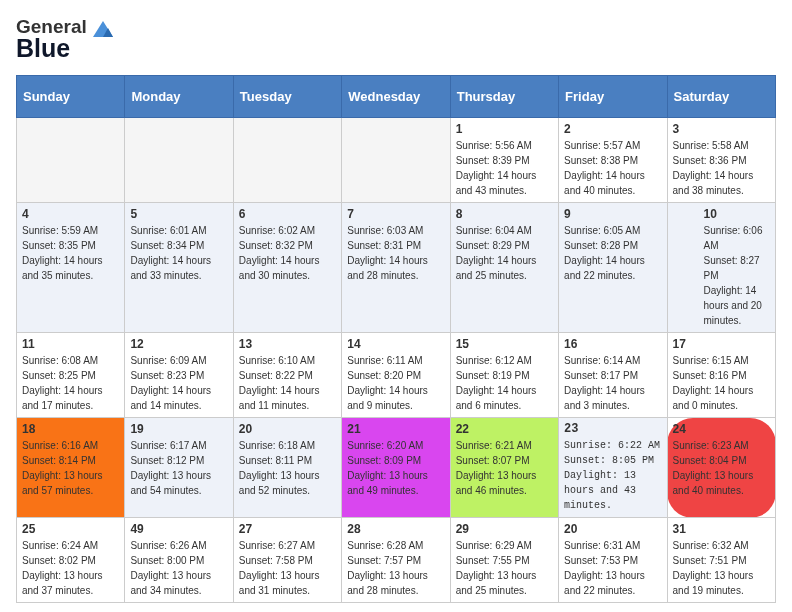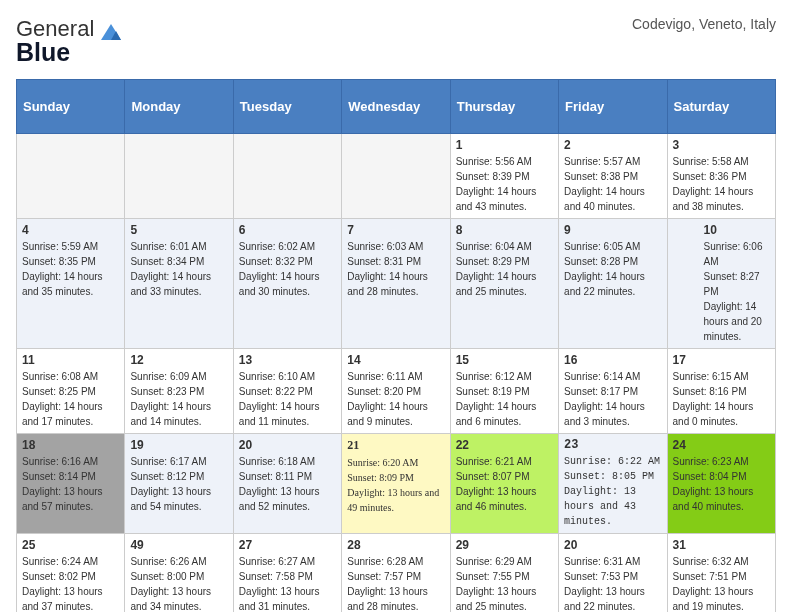--- a/index.html
+++ b/index.html
@@ -36,21 +36,21 @@
     }
     table {
       width: 100%;
       border-collapse: collapse;
       table-layout: fixed;
     }
     th {
       background-color: #4a7fc1;
       color: #fff;
       text-align: left;
-      padding: 19px 6px;
+      padding: 13px 6px;
       font-size: 13px;
       font-weight: bold;
       border: 1px solid #3a6aaa;
     }
     td {
       border: 1px solid #ccc;
       vertical-align: top;
       padding: 4px 5px;
       font-size: 10.5px;
       color: #333;
@@ -73,33 +73,32 @@
       text-align: right;
     }
   </style>
 </head>
 <body>
 
 <div class="header">
   <div class="logo">
   <div style="display:flex;align-items:center;gap:0px;">
     <div>
-      <span style="font-size:22px;font-weight:normal;color:#333;">General</span>
+      <span style="font-size:19px;font-weight:bold;color:#333;">General</span>
       <svg width="22" height="18" viewBox="0 0 22 18" xmlns="http://www.w3.org/2000/svg" style="vertical-align:middle;margin-left:1px;">
         <polygon points="11,1 21,17 1,17" fill="#4a90d9"></polygon>
         <polygon points="16,8 21,17 11,17" fill="#2a6ab0"></polygon>
       </svg>
     </div>
   </div>
   <div style="margin-top:-4px;">
     <span style="font-size:25px;font-weight:bold;color:#0f172a;">Blue</span>
   </div>
 </div>
   <div class="title-area">
-    <div class="location">Codevigo, Veneto, Italy</div>
   </div>
 </div>
 
 <table>
   <thead>
     <tr>
       <th>Sunday</th>
       <th>Monday</th>
       <th>Tuesday</th>
       <th>Wednesday</th>
@@ -181,45 +180,45 @@
         <td>
         <span class="day-number">16</span>
         <span class="day-info">Sunrise: 6:14 AM<br>Sunset: 8:17 PM<br>Daylight: 14 hours and 3 minutes.</span>
       </td>
         <td>
         <span class="day-number">17</span>
         <span class="day-info">Sunrise: 6:15 AM<br>Sunset: 8:16 PM<br>Daylight: 14 hours and 0 minutes.</span>
       </td>
       </tr>
       <tr>
-        <td style="background: #a3a3a3;">
+        <td style="background: #f97316;">
         <span class="day-number">18</span>
         <span class="day-info">Sunrise: 6:16 AM<br>Sunset: 8:14 PM<br>Daylight: 13 hours and 57 minutes.</span>
       </td>
         <td style="background: rgb(238, 242, 249);">
         <span class="day-number">19</span>
         <span class="day-info">Sunrise: 6:17 AM<br>Sunset: 8:12 PM<br>Daylight: 13 hours and 54 minutes.</span>
       </td>
         <td style="background: rgb(238, 242, 249);">
         <span class="day-number">20</span>
         <span class="day-info">Sunrise: 6:18 AM<br>Sunset: 8:11 PM<br>Daylight: 13 hours and 52 minutes.</span>
       </td>
-        <td style="background: #fef9c3; font-family: Liberation Serif, serif;">
+        <td style="background: #d946ef;">
         <span class="day-number">21</span>
         <span class="day-info">Sunrise: 6:20 AM<br>Sunset: 8:09 PM<br>Daylight: 13 hours and 49 minutes.</span>
       </td>
         <td style="background: #bef264;">
         <span class="day-number">22</span>
         <span class="day-info">Sunrise: 6:21 AM<br>Sunset: 8:07 PM<br>Daylight: 13 hours and 46 minutes.</span>
       </td>
         <td style="background: rgb(238, 242, 249); font-family: Liberation Mono, monospace;">
         <span class="day-number">23</span>
         <span class="day-info">Sunrise: 6:22 AM<br>Sunset: 8:05 PM<br>Daylight: 13 hours and 43 minutes.</span>
       </td>
-        <td style="background: #84cc16;">
+        <td style="background: #ef4444; border-radius: 26px;">
         <span class="day-number">24</span>
         <span class="day-info">Sunrise: 6:23 AM<br>Sunset: 8:04 PM<br>Daylight: 13 hours and 40 minutes.</span>
       </td>
       </tr>
       <tr>
         <td>
         <span class="day-number">25</span>
         <span class="day-info">Sunrise: 6:24 AM<br>Sunset: 8:02 PM<br>Daylight: 13 hours and 37 minutes.</span>
       </td>
         <td>

